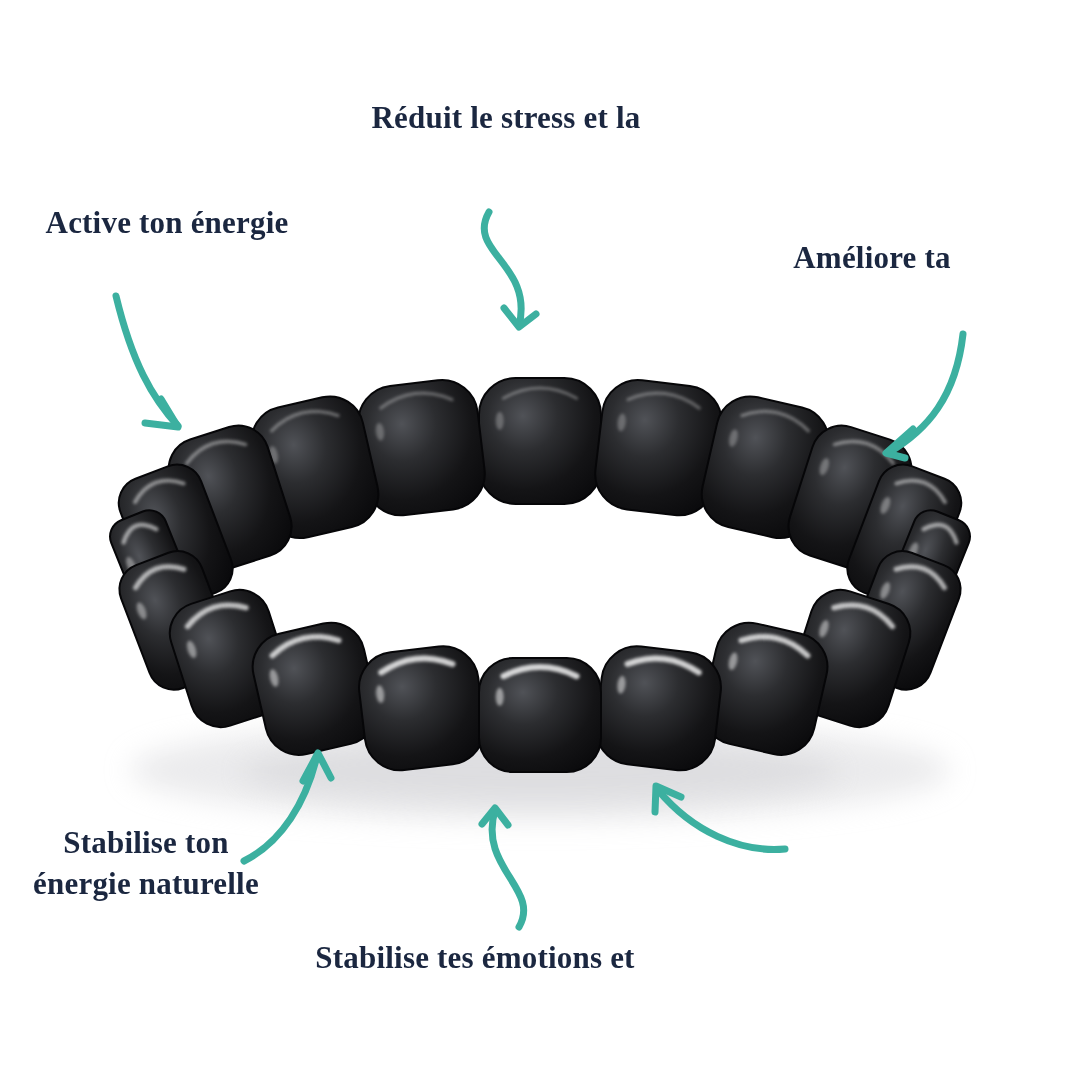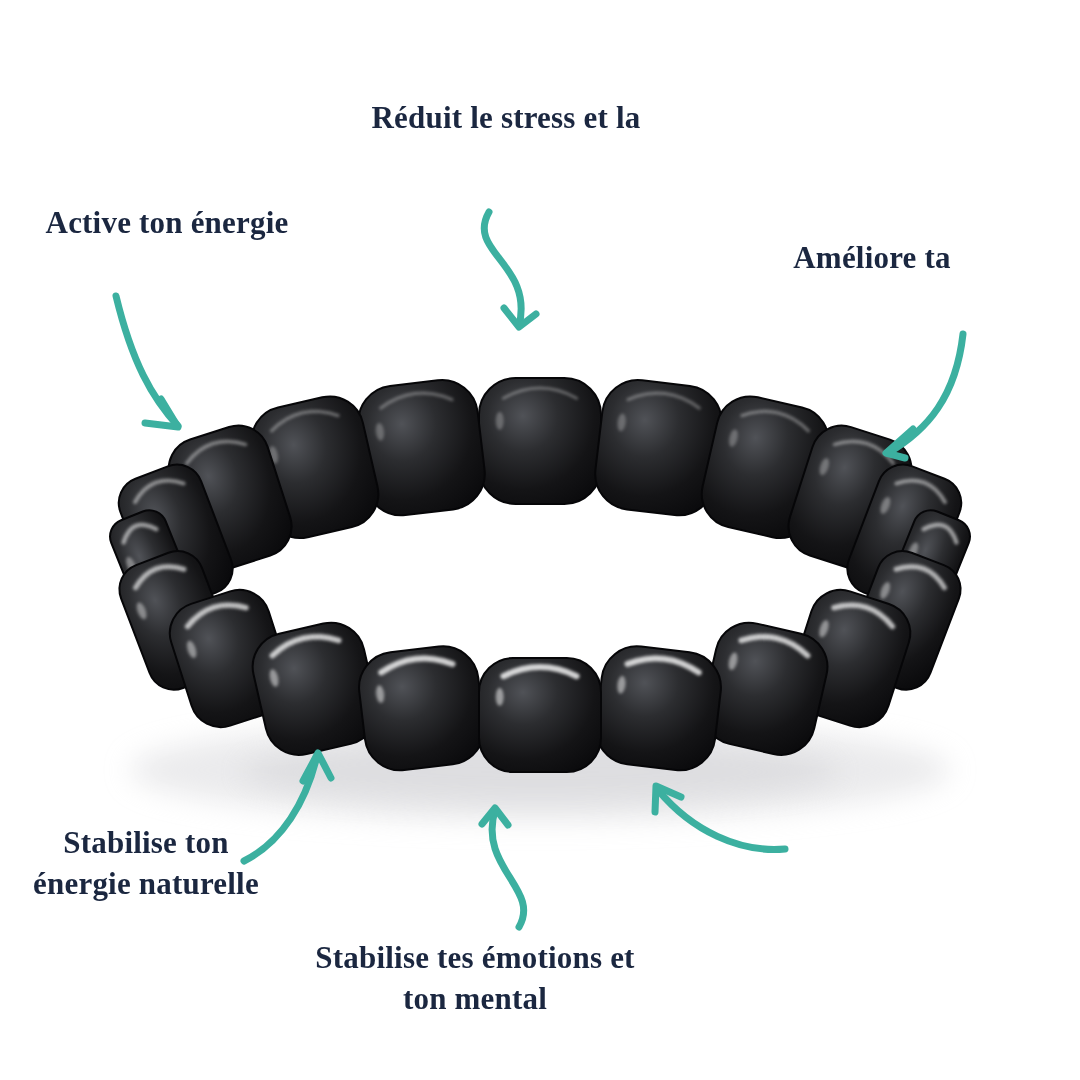--- a/index.html
+++ b/index.html
@@ -201,16 +201,15 @@
   </div>
 
   <div class="benefit-label" style="left:146px;top:822px;">
     <span>Stabilise ton</span>
     <span>énergie naturelle</span>
   </div>
 
 
   <div class="benefit-label" style="left:475px;top:937px;">
     <span>Stabilise tes émotions et</span>
-    <span>ton mental</span>
   </div>
 
 </div>
 
 </body></html>

